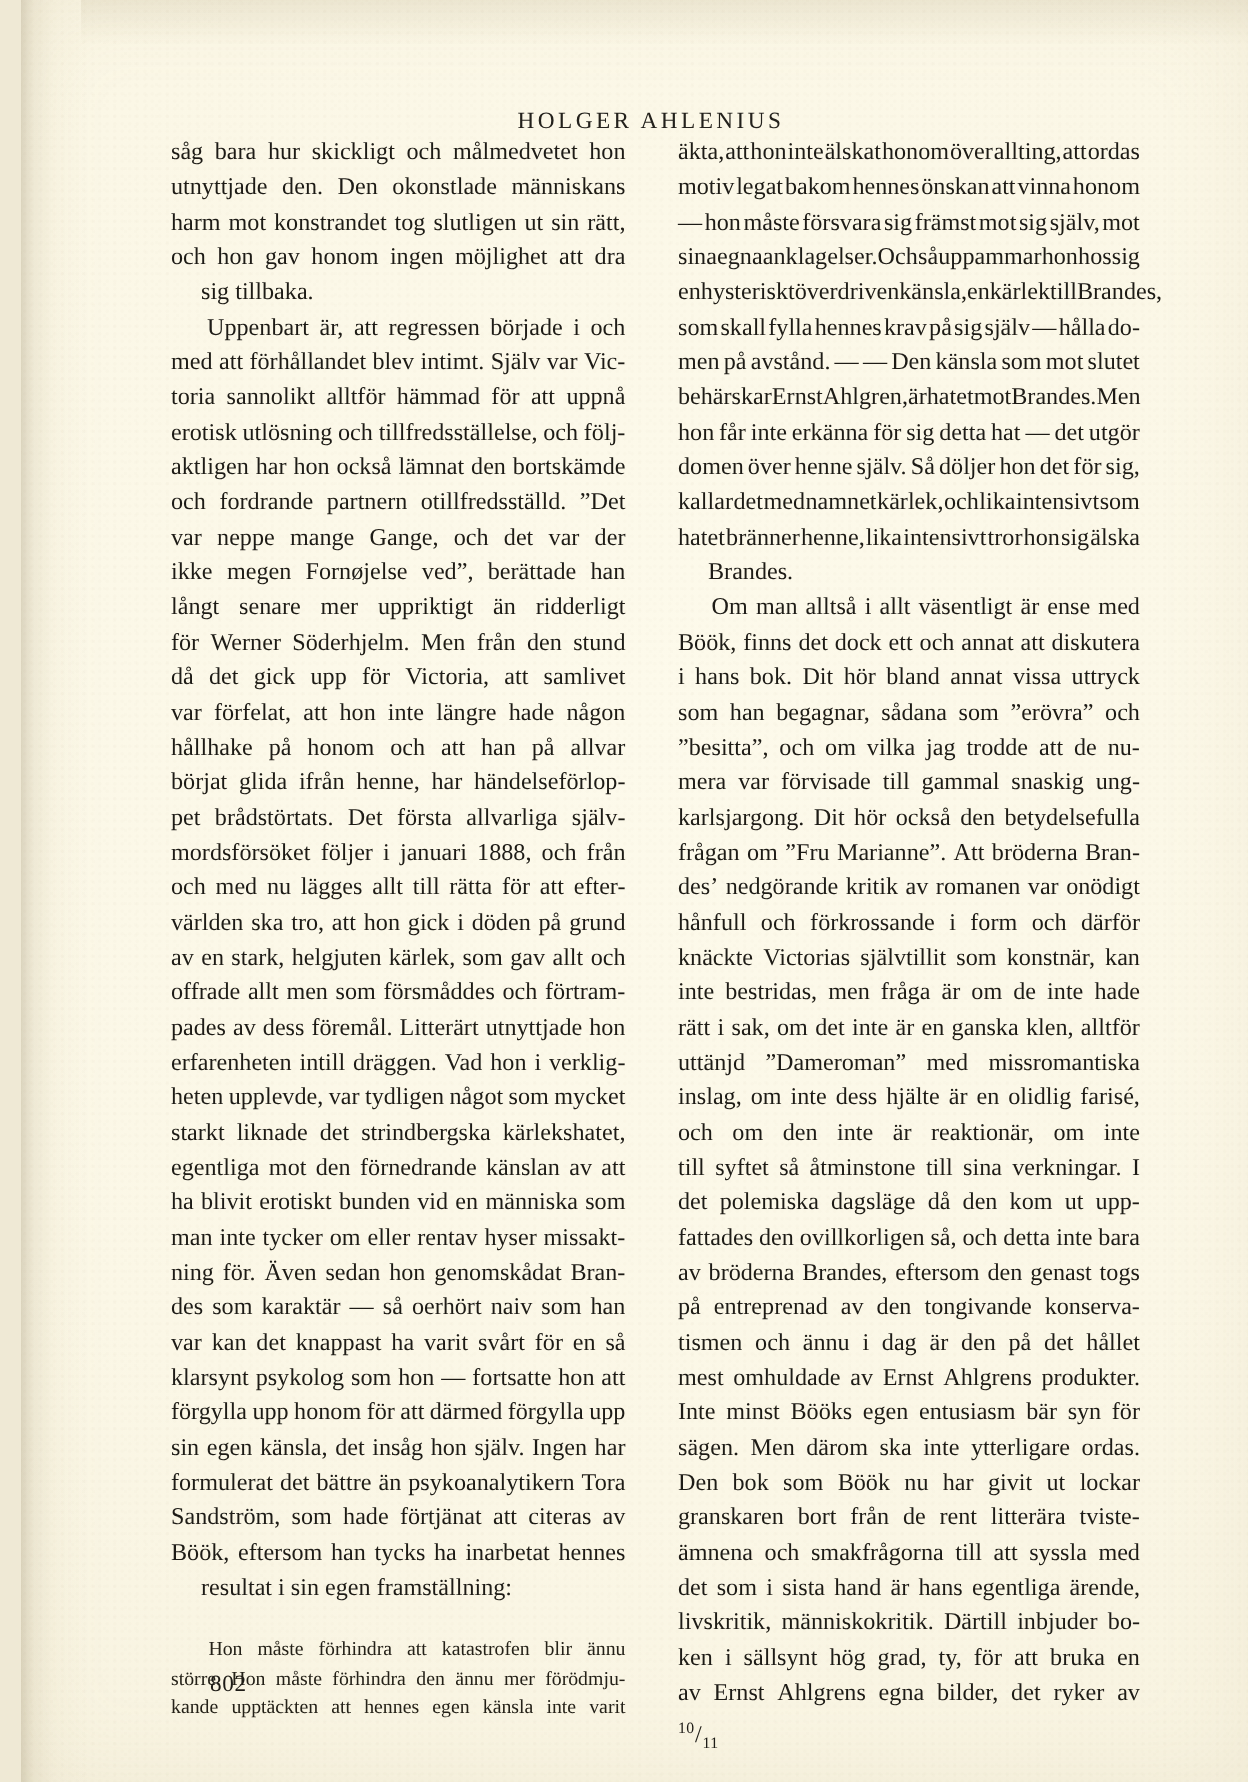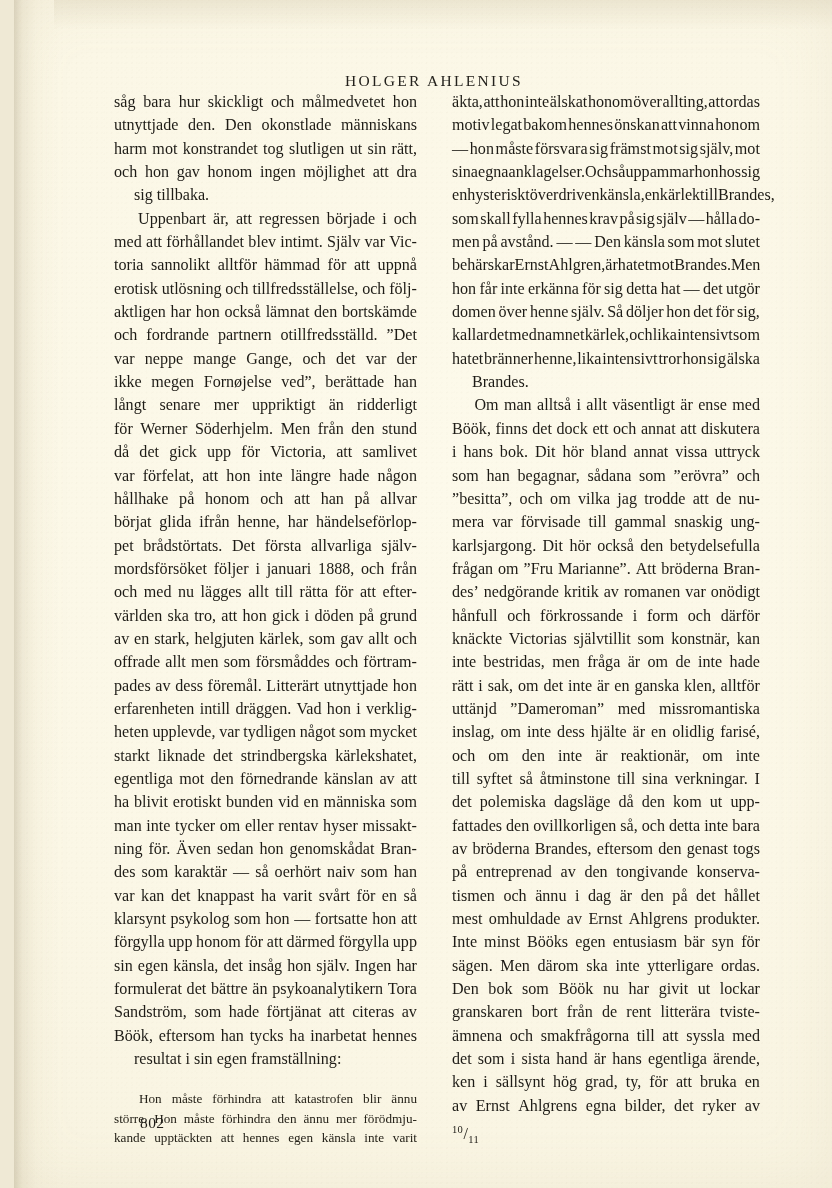--- a/index.html
+++ b/index.html
@@ -265,20 +265,21 @@
             <div class="ln"><span>av</span><span>bröderna</span><span>Brandes,</span><span>eftersom</span><span>den</span><span>genast</span><span>togs</span></div>
             <div class="ln"><span>på</span><span>entreprenad</span><span>av</span><span>den</span><span>tongivande</span><span>konserva-</span></div>
             <div class="ln"><span>tismen</span><span>och</span><span>ännu</span><span>i</span><span>dag</span><span>är</span><span>den</span><span>på</span><span>det</span><span>hållet</span></div>
             <div class="ln"><span>mest</span><span>omhuldade</span><span>av</span><span>Ernst</span><span>Ahlgrens</span><span>produkter.</span></div>
             <div class="ln"><span>Inte</span><span>minst</span><span>Bööks</span><span>egen</span><span>entusiasm</span><span>bär</span><span>syn</span><span>för</span></div>
             <div class="ln"><span>sägen.</span><span>Men</span><span>därom</span><span>ska</span><span>inte</span><span>ytterligare</span><span>ordas.</span></div>
             <div class="ln"><span>Den</span><span>bok</span><span>som</span><span>Böök</span><span>nu</span><span>har</span><span>givit</span><span>ut</span><span>lockar</span></div>
             <div class="ln"><span>granskaren</span><span>bort</span><span>från</span><span>de</span><span>rent</span><span>litterära</span><span>tviste-</span></div>
             <div class="ln"><span>ämnena</span><span>och</span><span>smakfrågorna</span><span>till</span><span>att</span><span>syssla</span><span>med</span></div>
             <div class="ln"><span>det</span><span>som</span><span>i</span><span>sista</span><span>hand</span><span>är</span><span>hans</span><span>egentliga</span><span>ärende,</span></div>
+            <div class="ln"><span>livskritik,</span><span>människokritik.</span><span>Därtill</span><span>inbjuder</span><span>bo-</span></div>
             <div class="ln"><span>ken</span><span>i</span><span>sällsynt</span><span>hög</span><span>grad,</span><span>ty,</span><span>för</span><span>att</span><span>bruka</span><span>en</span></div>
             <div class="ln"><span>av</span><span>Ernst</span><span>Ahlgrens</span><span>egna</span><span>bilder,</span><span>det</span><span>ryker</span><span>av</span></div>
           </div>
         </div>
       <div id="date-note">
         <span class="num">10</span><span class="slash">/</span><span class="den">11</span>
       </div>
     </div>
 
   </div>

